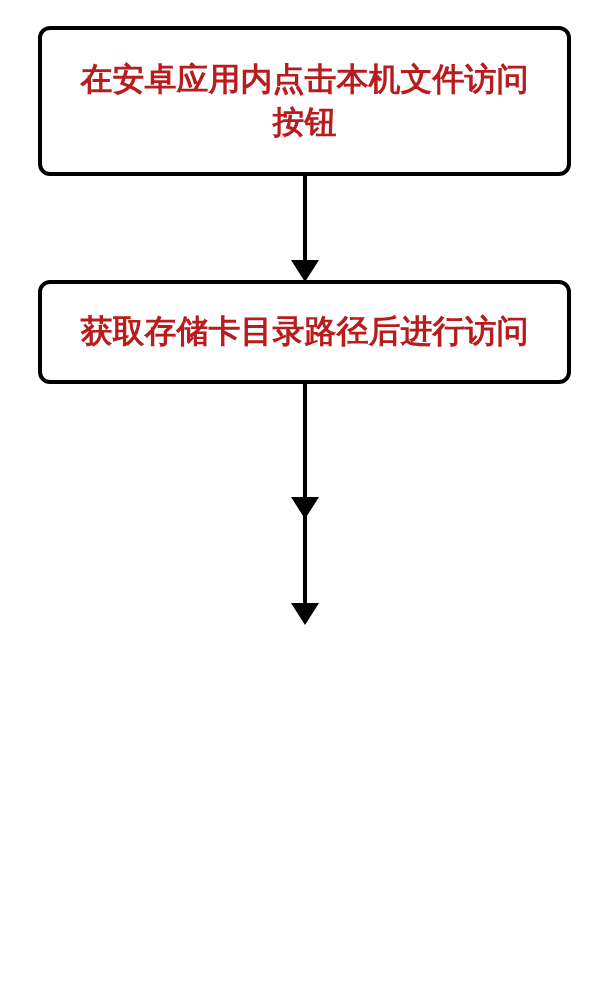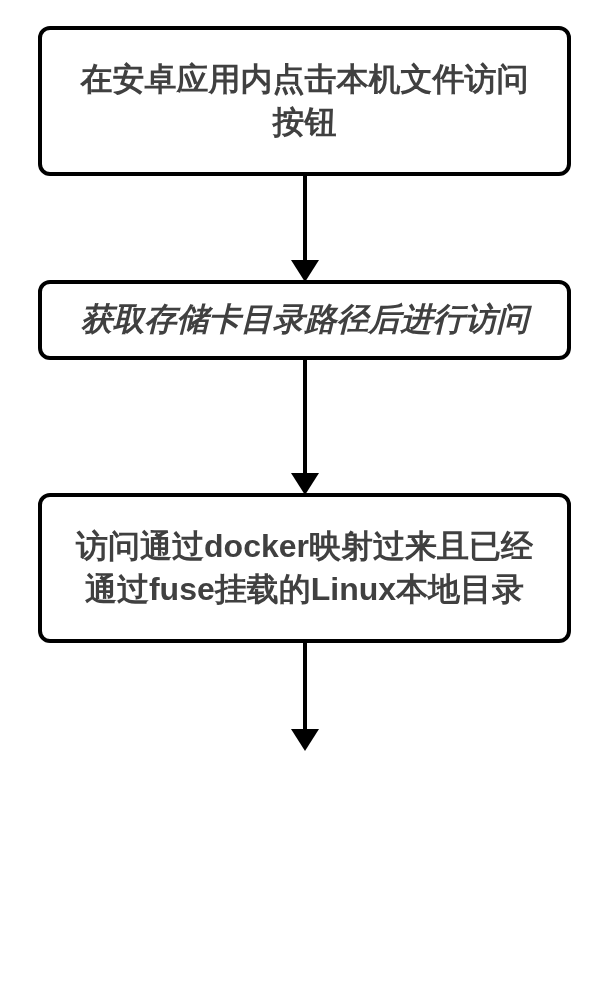--- a/index.html
+++ b/index.html
@@ -25,26 +25,26 @@
     width: 533px;
     border: 4px solid #000;
     border-radius: 12px;
     background: #fff;
     display: flex;
     align-items: center;
     justify-content: center;
     text-align: center;
     font-size: 32px;
     font-weight: 700;
-    color: #404040;
+    color: #b91c1c;
     padding: 20px 24px;
     line-height: 1.35;
   }
   .box.h1 { height: 150px; }
-  .box.h2 { height: 80px; font-style: italic; }
+  .box.h2 { height: 104px; }
   .box.h3 { height: 150px; }
   .box.h4 { height: 150px; }
   .arrow {
     display: flex;
     flex-direction: column;
     align-items: center;
     margin-top: -2px;
     margin-bottom: -2px;
   }
   .arrow .shaft {
@@ -78,23 +78,20 @@
 
   <div class="box h2">
     <span>获取存储卡目录路径后进行访问</span>
   </div>
 
   <div class="arrow gap2">
     <div class="shaft"></div>
     <div class="head"></div>
   </div>
 
-  <div class="box h3">
-    <span>访问通过docker映射过来且已经通过fuse挂载的Linux本地目录</span>
-  </div>
 
   <div class="arrow gap3">
     <div class="shaft"></div>
     <div class="head"></div>
   </div>
 
 
 </div>
 
 </body></html>

